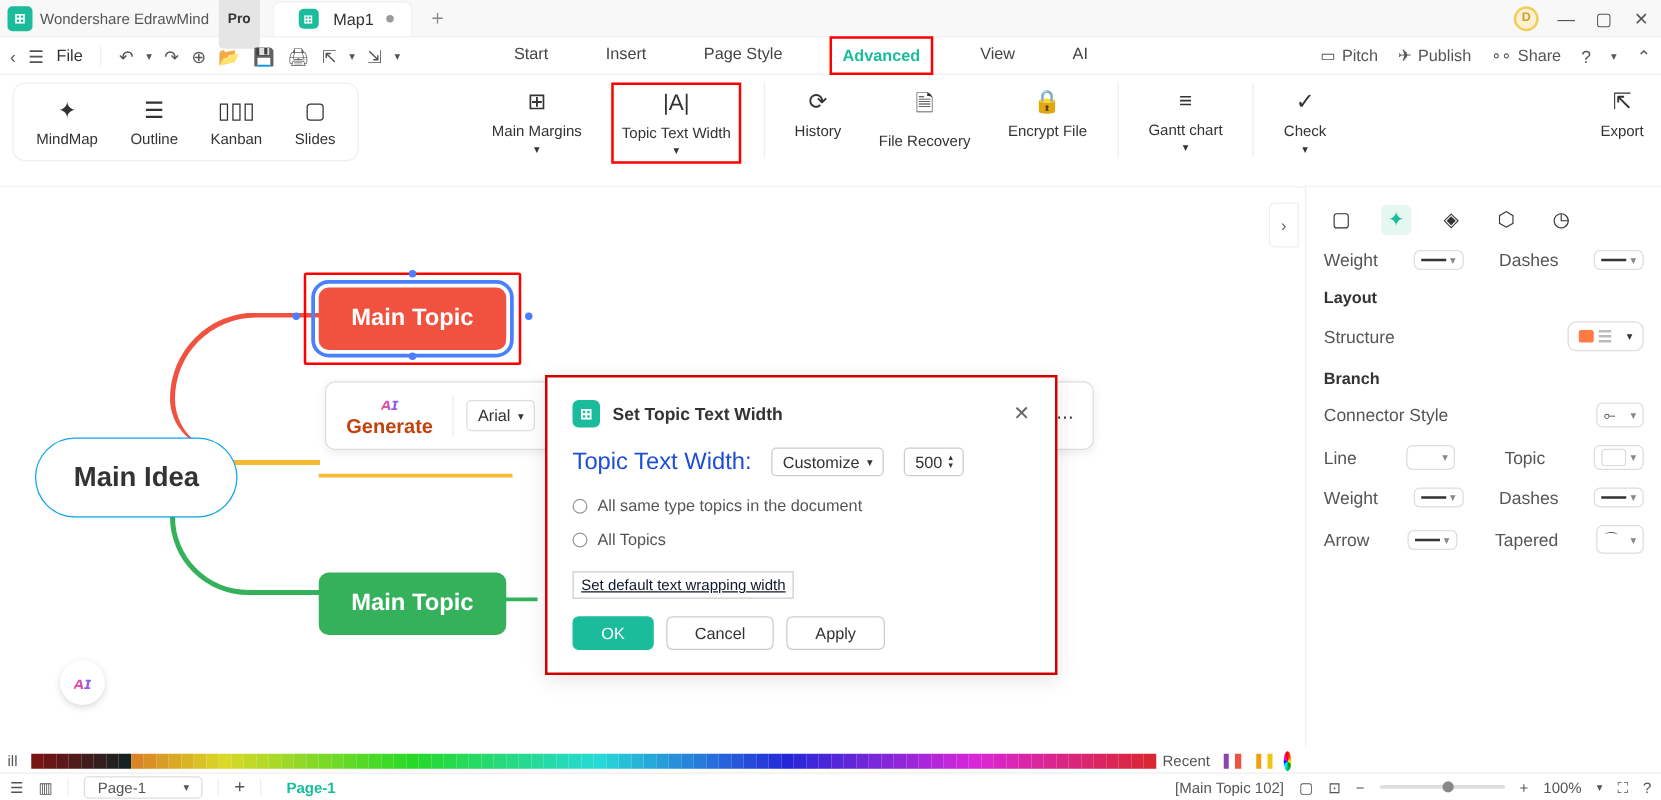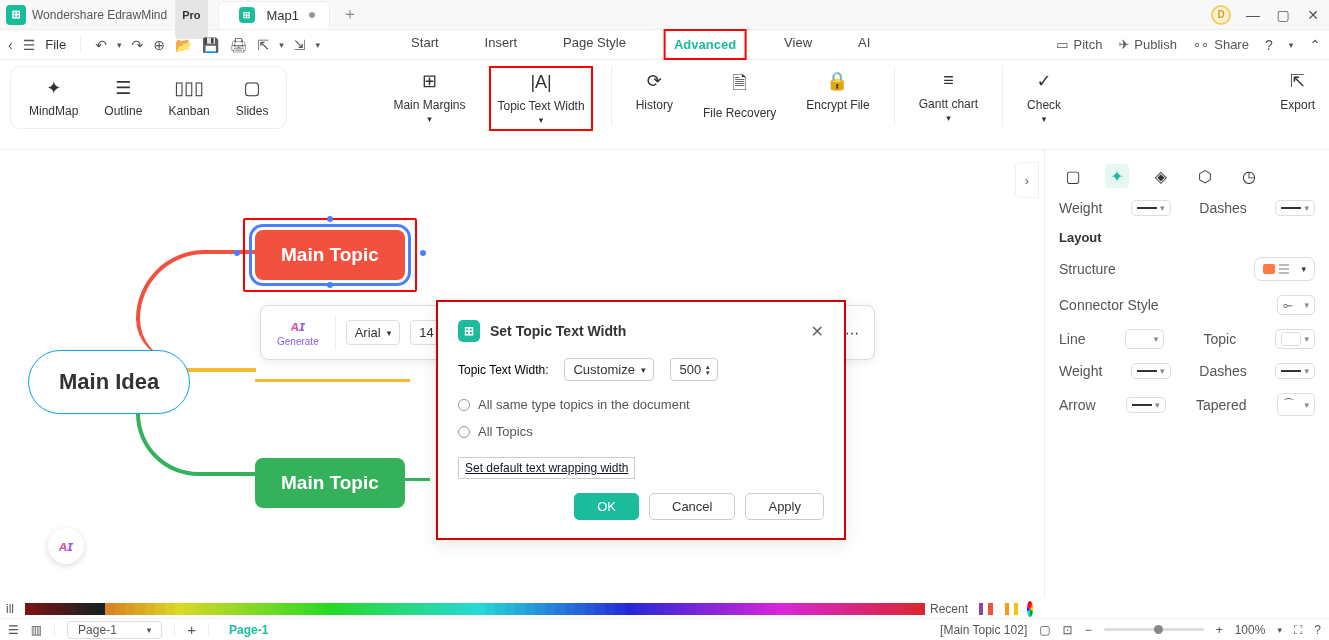--- a/index.html
+++ b/index.html
@@ -49,42 +49,42 @@
 .br-red{left:136px;top:100px;width:120px;height:110px;border:4px solid #f1513f;border-right:none;border-bottom:none;border-top-left-radius:100px;}
 .br-yel{left:160px;top:218px;width:96px;height:0;border-top:4px solid #f5b932;}
 .yel-box{position:absolute;left:255px;top:208px;width:155px;height:24px;border-bottom:3px solid #f5b932;}
 .br-grn{left:136px;top:226px;width:120px;height:100px;border:4px solid #35b15b;border-right:none;border-top:none;border-bottom-left-radius:100px;}
 .line-grn{position:absolute;left:390px;top:328px;width:40px;height:0;border-top:3px solid #35b15b;}
 .ai-bubble{position:absolute;left:48px;top:378px;width:36px;height:36px;border-radius:50%;background:#fff;box-shadow:0 2px 6px rgba(0,0,0,.15);display:flex;align-items:center;justify-content:center;}
 .ai-bubble span{font-weight:bold;font-size:14px;background:linear-gradient(90deg,#ff4d88,#7a5fff);-webkit-background-clip:text;color:transparent;font-style:italic;}
 .float-toolbar{position:absolute;left:260px;top:155px;width:615px;height:55px;background:#fff;border:1px solid #ddd;border-radius:8px;display:flex;align-items:center;padding:0 10px;gap:10px;box-shadow:0 2px 8px rgba(0,0,0,.08);}
 .ft-gen{display:flex;flex-direction:column;align-items:center;gap:2px;padding:0 6px;}
 .ft-gen .ai{font-weight:bold;font-size:14px;background:linear-gradient(90deg,#ff4d88,#7a5fff);-webkit-background-clip:text;color:transparent;font-style:italic;}
-.ft-gen .lbl{font-size:10px;color:#8b5cf6;}
+.ft-gen .lbl{font-size:16px;color:#c2410c;font-weight:bold;}
 .ft-sep{width:1px;height:34px;background:#eee;}
 .ft-select{border:1px solid #ddd;border-radius:4px;padding:4px 8px;font-size:13px;display:flex;align-items:center;gap:6px;cursor:pointer;}
 .ft-btn{width:24px;height:24px;display:flex;align-items:center;justify-content:center;font-size:14px;cursor:pointer;}
 .ft-btn.b{font-weight:bold;color:#1abc9c;}
 .ft-btn.i{font-style:italic;}
 .ft-btn.u{text-decoration:underline;}
 .dialog{position:absolute;left:436px;top:150px;width:410px;background:#fff;border:2px solid #d30000;padding:18px 20px;box-shadow:0 4px 16px rgba(0,0,0,.1);z-index:10;}
 .dlg-head{display:flex;align-items:center;gap:10px;margin-bottom:16px;}
 .dlg-logo{width:22px;height:22px;background:#1abc9c;border-radius:5px;display:flex;align-items:center;justify-content:center;color:#fff;font-weight:bold;font-size:12px;}
 .dlg-title{font-weight:bold;font-size:14px;}
 .dlg-close{margin-left:auto;font-size:16px;color:#666;cursor:pointer;}
 .dlg-row{display:flex;align-items:center;gap:16px;margin-bottom:16px;}
-.dlg-label{font-size:12px;color:#000000;}
+.dlg-label{font-size:19px;color:#1d4ed8;}
 .dlg-select{border:1px solid #ccc;border-radius:4px;padding:3px 8px;font-size:13px;display:flex;align-items:center;gap:6px;cursor:pointer;}
 .dlg-input{border:1px solid #ccc;border-radius:4px;padding:3px 8px;font-size:13px;width:48px;display:flex;align-items:center;gap:4px;}
 .dlg-input .spn{display:flex;flex-direction:column;font-size:7px;line-height:6px;margin-left:auto;}
 .dlg-radio{display:flex;align-items:center;gap:8px;font-size:13px;color:#555;margin-bottom:12px;}
 .radio-c{width:12px;height:12px;border-radius:50%;border:1px solid #999;display:flex;align-items:center;justify-content:center;}
 .radio-c.on::after{content:"";width:6px;height:6px;border-radius:50%;background:#666;}
 .dlg-tip{border:1px solid #ccc;padding:3px 6px;font-size:12px;color:#0f172a;margin-top:6px;display:inline-block;text-decoration:underline;}
-.dlg-btns{display:flex;justify-content:flex-end;gap:10px;margin-top:14px;}
+.dlg-btns{display:flex;gap:10px;margin-top:14px;}
 .dlg-btn{border:1px solid #ccc;border-radius:5px;padding:5px 22px;font-size:13px;cursor:pointer;background:#fff;}
 .dlg-btn.ok{background:#1abc9c;border-color:#1abc9c;color:#fff;}
 .side-toggle{position:absolute;right:290px;top:162px;width:24px;height:36px;background:#fff;border:1px solid #eee;border-radius:5px 0 0 5px;display:flex;align-items:center;justify-content:center;font-size:13px;color:#666;cursor:pointer;}
 .sidepanel{position:absolute;right:0;top:150px;width:285px;bottom:42px;background:#fff;border-left:1px solid #eee;padding:10px 14px;}
 .sp-icons{display:flex;gap:20px;margin-bottom:8px;padding:4px 2px;}
 .sp-icons .spi{width:24px;height:24px;display:flex;align-items:center;justify-content:center;cursor:pointer;font-size:16px;border-radius:4px;}
 .sp-icons .spi.active{background:#e6f7f2;color:#1abc9c;}
 .sp-row{display:flex;align-items:center;justify-content:space-between;margin-bottom:14px;}
 .sp-label{font-size:14px;color:#555;}
 .sp-ctrl{display:flex;align-items:center;gap:3px;border:1px solid #ddd;border-radius:5px;padding:2px 5px;font-size:12px;cursor:pointer;min-width:38px;}
@@ -352,20 +352,21 @@
     <div class="struct-btn">
       <div class="struct-ico"></div>
         <div class="struct-lines">
           <span></span>
           <span></span>
           <span></span>
         </div>
         <span class="caret" style="margin-left:8px;font-size:9px;">▾</span>
     </div>
   </div>
+  <div class="sp-header">Branch</div>
   <div class="sp-row">
     <span class="sp-label">Connector Style</span>
     <div class="sp-ctrl">
         <span style="font-size:12px;">⟜</span>
         <span class="caret">▾</span>
       </div>
   </div>
   <div class="sp-row">
     <span class="sp-label">Line</span>
     <div class="sp-ctrl">

